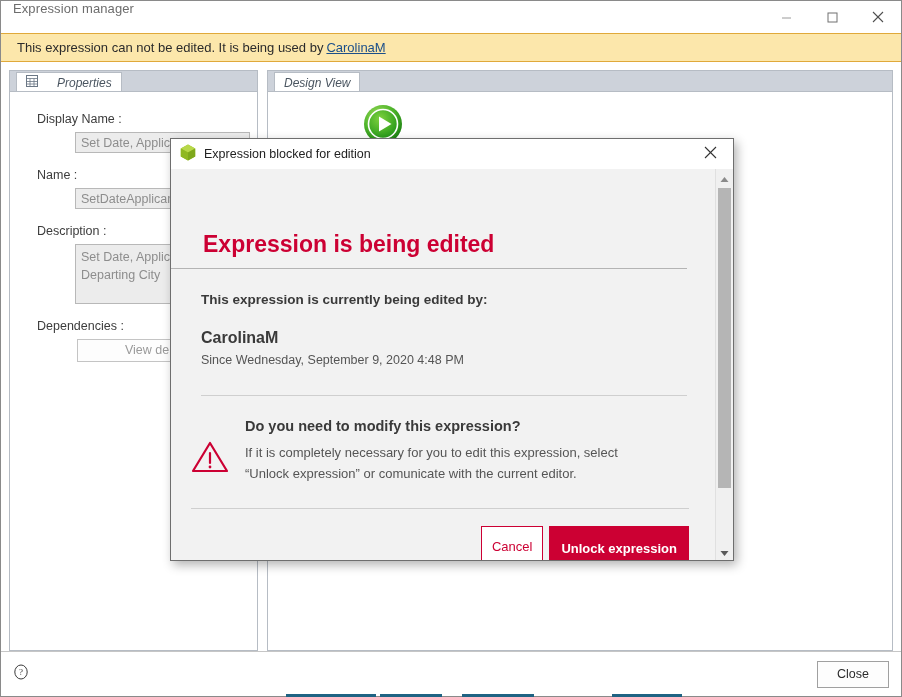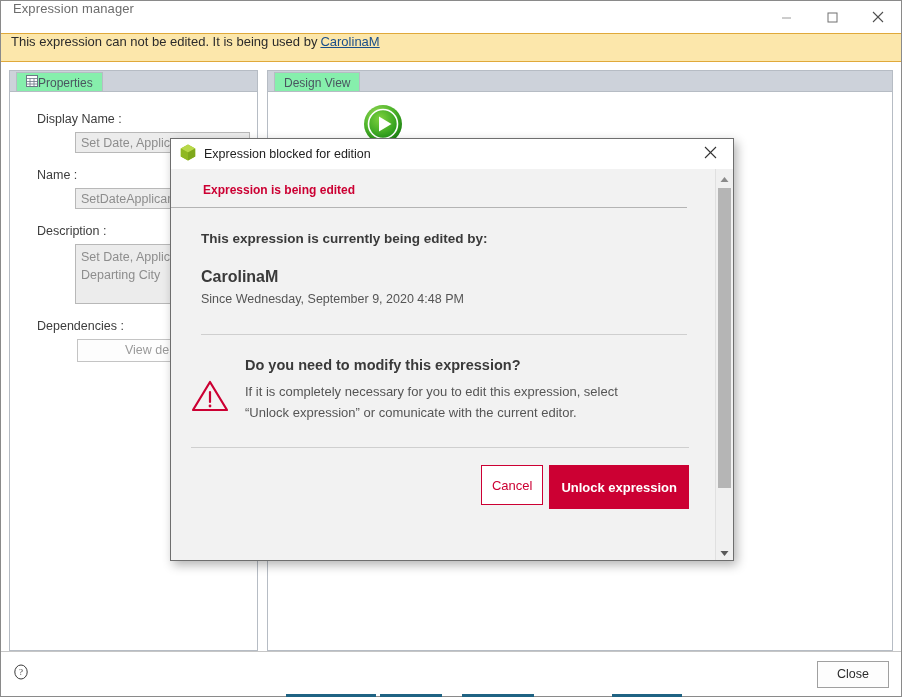--- a/index.html
+++ b/index.html
@@ -59,22 +59,22 @@
   .win-ctrl svg { display: block; }
 
   
   #warning-banner {
     flex: 0 0 29px;
     height: 29px;
     background: #fce7ab;
     border-top: 1px solid #e0a93a;
     border-bottom: 1px solid #e0a93a;
     display: flex;
-    align-items: flex-start;
-    padding-left: 10px;
+    align-items: center;
+    padding-left: 16px;
     box-sizing: border-box;
     font-size: 13px;
     color: #2b2b2b;
   }
   #warning-banner .link {
     color: #1b4f8a;
     text-decoration: underline;
     margin-left: 3px;
     cursor: pointer;
   }
@@ -98,33 +98,34 @@
     background: #cdd2da;
     display: flex;
     align-items: flex-end;
     padding-left: 6px;
     box-sizing: border-box;
     border: 1px solid #b6bcc4;
     border-bottom: none;
   }
   .tab {
     height: 20px;
-    background: #86efac;
+    background: #ffffff;
     border: 1px solid #b6bcc4;
     border-bottom: none;
     display: flex;
     align-items: center;
-    gap: 0;
+    gap: 19px;
     padding: 0 9px;
     font-size: 12px;
     color: #4a5560;
     box-sizing: border-box;
     position: relative;
     top: 1px;
     cursor: default;
+    font-style: italic;
   }
   .tab-content {
     flex: 1 1 auto;
     background: #ffffff;
     border: 1px solid #b6bcc4;
     position: relative;
     overflow: hidden;
   }
 
   
@@ -288,23 +289,24 @@
     flex: 1 1 auto;
     background: #f2f2f2;
     position: relative;
     overflow: hidden;
   }
 
   #dlg-heading-zone {
     padding: 14px 0 10px 32px;
   }
   #dlg-heading {
-    font-size: 12px;
+    font-size: 23px;
     font-weight: bold;
     color: #cc0033;
+    margin-top: 48px;
   }
   .dlg-hr {
     height: 1px;
     background: #b4b4b4;
     margin: 0 28px 0 0;
     margin-left: 0;
   }
   #dlg-section-editor {
     padding: 23px 30px 0 30px;
   }

